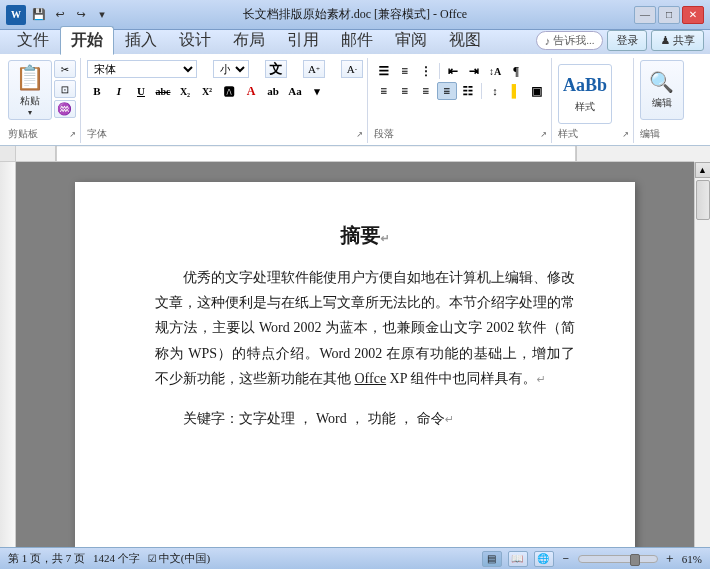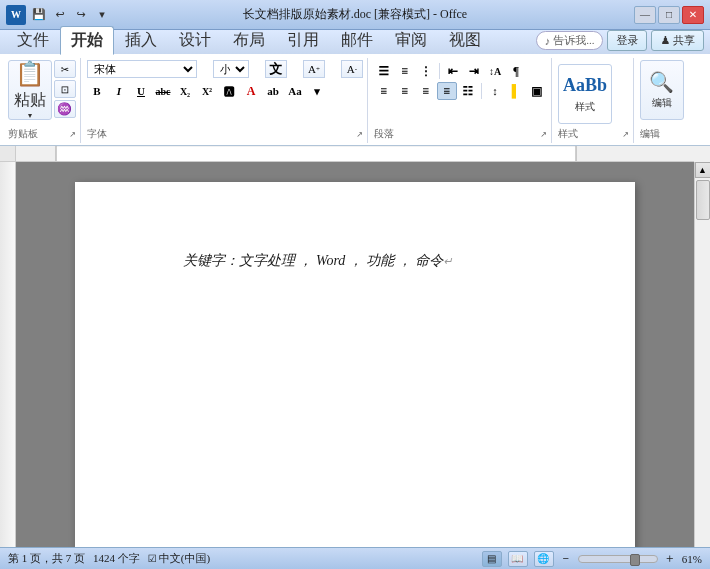--- a/index.html
+++ b/index.html
@@ -346,23 +346,22 @@
       font-size: 14px;
       line-height: 1.8;
       text-align: justify;
       color: #1a1a1a;
       text-indent: 2em;
     }
     .doc-keywords {
       font-size: 14px;
       line-height: 1.8;
       color: #1a1a1a;
-      margin-top: 26px;
+      margin-top: 15px;
       text-indent: 2em;
-      font-style: italic;
     }
     .underline-link { text-decoration: underline; }
 
     .para-mark { font-size: 11px; color: #999; }
     .para-row {
       display: flex;
       align-items: center;
       gap: 1px;
     }
     .ribbon-group-wrap {
@@ -433,21 +432,21 @@
     <div class="share-btn">♟ 共享</div>
   </div>
 </div>
 
 <div class="ribbon">
 
   <div class="ribbon-group-wrap" style="min-width:72px;">
     <div class="rgb-top">
       <div class="paste-btn">
         <div style="font-size:24px;">📋</div>
-        <div style="font-size:16px;margin-top:2px;">粘贴</div>
+        <div style="font-size:10px;margin-top:2px;">粘贴</div>
         <div style="font-size:8px;">▾</div>
       </div>
       <div class="small-btns">
         <div class="small-btn">✂</div>
         <div class="small-btn">⊡</div>
         <div class="small-btn" style="font-size:12px;">♒</div>
       </div>
     </div>
     <div class="rgb-label">
       <span>剪贴板</span>
@@ -564,21 +563,25 @@
   </div>
   <div style="width:16px;"></div>
 </div>
 
 <div class="doc-area" style="height:calc(569px - 30px - 24px - 92px - 16px - 22px); min-height:200px;">
   <div class="v-ruler" style="height:100%;"></div>
   <div class="doc-content">
     <div class="page">
 
 
-
+      <div class="doc-title">摘要<span class="para-mark">↵</span></div>
+
+      <div class="doc-body">
+        优秀的文字处理软件能使用户方便自如地在计算机上编辑、修改文章，这种便利是与在纸上写文章所无法比的。本节介绍字处理的常规方法，主要以 Word 2002 为蓝本，也兼顾金山文字 2002 软件（简称为 WPS）的特点介绍。Word 2002 在原有功能的基础上，增加了不少新功能，这些新功能在其他 <span class="underline-link">Offce</span> XP 组件中也同样具有。<span class="para-mark">↵</span>
+      </div>
 
       <div class="doc-keywords">
         关键字：文字处理 ， Word ， 功能 ， 命令<span class="para-mark">↵</span>
       </div>
     </div>
   </div>
 
   <div class="scrollbar-v" style="height:100%;">
     <div class="scroll-btn">▲</div>
     <div class="scroll-thumb"></div>

